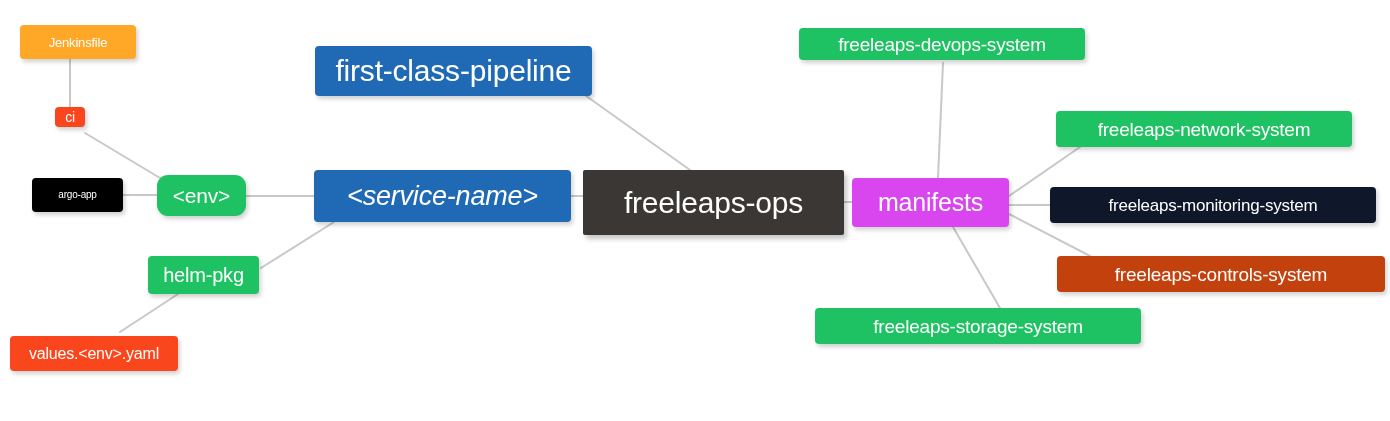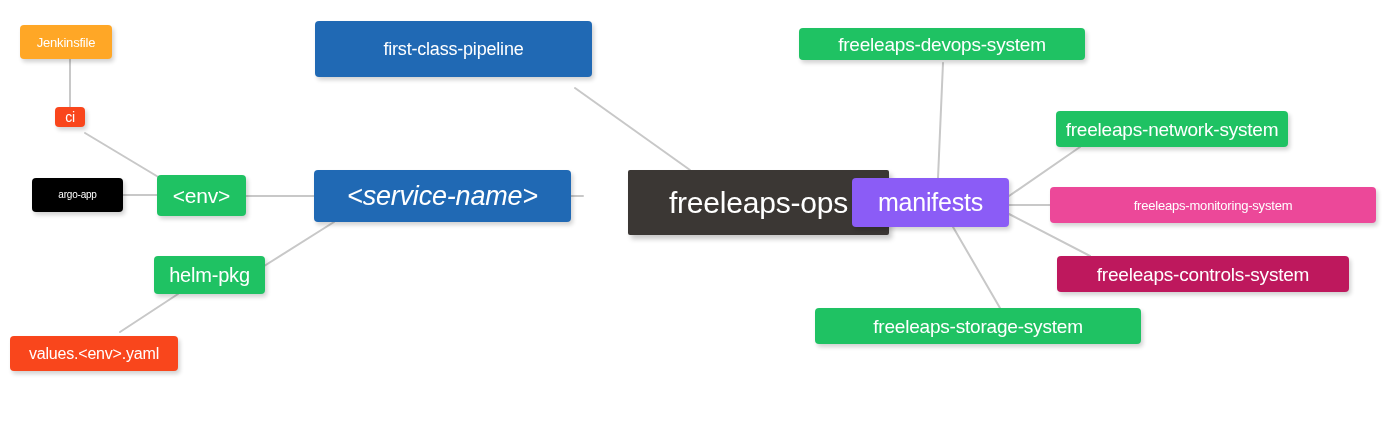--- a/index.html
+++ b/index.html
@@ -32,21 +32,20 @@
     color: #ffffff;
     white-space: nowrap;
     border-radius: 4px;
     box-shadow: 2px 3px 4px rgba(0,0,0,0.18);
     letter-spacing: -0.2px;
     z-index: 2;
   }
   .node.root {
     border-radius: 2px;
     box-shadow: 3px 4px 5px rgba(0,0,0,0.22);
-    margin-left: 45px;
   }
   .node-label {
     display: block;
     line-height: 1;
   }
 </style>
 </head>
 <body>
 
 <div id="canvas">
@@ -60,59 +59,59 @@
       <line x1="571" y1="196" x2="583" y2="196" stroke="#c8c8c8" stroke-width="2" stroke-linecap="round"></line>
       <line x1="575" y1="88" x2="690" y2="170" stroke="#c8c8c8" stroke-width="2" stroke-linecap="round"></line>
       <line x1="844" y1="202" x2="852" y2="202" stroke="#c8c8c8" stroke-width="2" stroke-linecap="round"></line>
       <line x1="938" y1="178" x2="943" y2="63" stroke="#c8c8c8" stroke-width="2" stroke-linecap="round"></line>
       <line x1="1009" y1="196" x2="1080" y2="147" stroke="#c8c8c8" stroke-width="2" stroke-linecap="round"></line>
       <line x1="1009" y1="205" x2="1050" y2="205" stroke="#c8c8c8" stroke-width="2" stroke-linecap="round"></line>
       <line x1="1009" y1="214" x2="1090" y2="256" stroke="#c8c8c8" stroke-width="2" stroke-linecap="round"></line>
       <line x1="953" y1="227" x2="1000" y2="308" stroke="#c8c8c8" stroke-width="2" stroke-linecap="round"></line>
     </svg>
   <div id="node-layer">
-      <div class="node" style="left: 20px; top: 25px; width: 92px; height: 34px; background: rgb(255, 167, 38); font-size: 13px;">
+      <div class="node" style="left: 20px; top: 25px; width: 116px; height: 34px; background: rgb(255, 167, 38); font-size: 13px;">
         <span class="node-label">Jenkinsfile</span>
       </div>
       <div class="node" style="left: 55px; top: 107px; width: 30px; height: 20px; background: rgb(249, 70, 28); font-size: 14px;">
         <span class="node-label">ci</span>
       </div>
       <div class="node" style="left: 32px; top: 178px; width: 91px; height: 34px; background: #000000; font-size: 10px;">
         <span class="node-label">argo-app</span>
       </div>
-      <div class="node" style="left: 157px; top: 175px; width: 89px; height: 41px; background: rgb(31, 194, 99); font-size: 21px;">
+      <div class="node" style="left: 157px; top: 175px; width: 89px; height: 41px; background: rgb(31, 194, 99); font-size: 21px; border-radius: 11px;">
         <span class="node-label">&lt;env&gt;</span>
       </div>
       <div class="node" style="left: 314px; top: 170px; width: 257px; height: 52px; background: rgb(32, 105, 180); font-size: 27px; font-style: italic;">
         <span class="node-label">&lt;service-name&gt;</span>
       </div>
-      <div class="node" style="left: 315px; top: 21px; width: 277px; height: 56px; background: rgb(32, 105, 180); font-size: 18px;">
+      <div class="node" style="left: 315px; top: 46px; width: 277px; height: 50px; background: rgb(32, 105, 180); font-size: 30px;">
         <span class="node-label">first-class-pipeline</span>
       </div>
       <div class="node root" style="left: 583px; top: 170px; width: 261px; height: 65px; background: rgb(59, 55, 52); font-size: 30px;">
         <span class="node-label">freeleaps-ops</span>
       </div>
-      <div class="node" style="left: 852px; top: 178px; width: 157px; height: 49px; background: #8b5cf6; font-size: 25px;">
+      <div class="node" style="left: 852px; top: 178px; width: 157px; height: 49px; background: #d946ef; font-size: 25px;">
         <span class="node-label">manifests</span>
       </div>
       <div class="node" style="left: 799px; top: 28px; width: 286px; height: 32px; background: rgb(31, 194, 99); font-size: 19px;">
         <span class="node-label">freeleaps-devops-system</span>
       </div>
-      <div class="node" style="left: 1056px; top: 111px; width: 232px; height: 36px; background: rgb(31, 194, 99); font-size: 19px;">
+      <div class="node" style="left: 1056px; top: 111px; width: 296px; height: 36px; background: rgb(31, 194, 99); font-size: 19px;">
         <span class="node-label">freeleaps-network-system</span>
       </div>
-      <div class="node" style="left: 1050px; top: 187px; width: 326px; height: 36px; background: #ec4899; font-size: 13px;">
+      <div class="node" style="left: 1050px; top: 187px; width: 326px; height: 36px; background: #0f172a; font-size: 17px;">
         <span class="node-label">freeleaps-monitoring-system</span>
       </div>
-      <div class="node" style="left: 1057px; top: 256px; width: 292px; height: 36px; background: #be185d; font-size: 19px;">
+      <div class="node" style="left: 1057px; top: 256px; width: 328px; height: 36px; background: #c2410c; font-size: 19px;">
         <span class="node-label">freeleaps-controls-system</span>
       </div>
       <div class="node" style="left: 815px; top: 308px; width: 326px; height: 36px; background: rgb(31, 194, 99); font-size: 19px;">
         <span class="node-label">freeleaps-storage-system</span>
       </div>
-      <div class="node" style="left: 154px; top: 256px; width: 111px; height: 38px; background: rgb(31, 194, 99); font-size: 20px;">
+      <div class="node" style="left: 148px; top: 256px; width: 111px; height: 38px; background: rgb(31, 194, 99); font-size: 20px;">
         <span class="node-label">helm-pkg</span>
       </div>
       <div class="node" style="left: 10px; top: 336px; width: 168px; height: 35px; background: rgb(249, 70, 28); font-size: 16px;">
         <span class="node-label">values.&lt;env&gt;.yaml</span>
       </div>
     </div>
 </div>
 
 </body></html>

